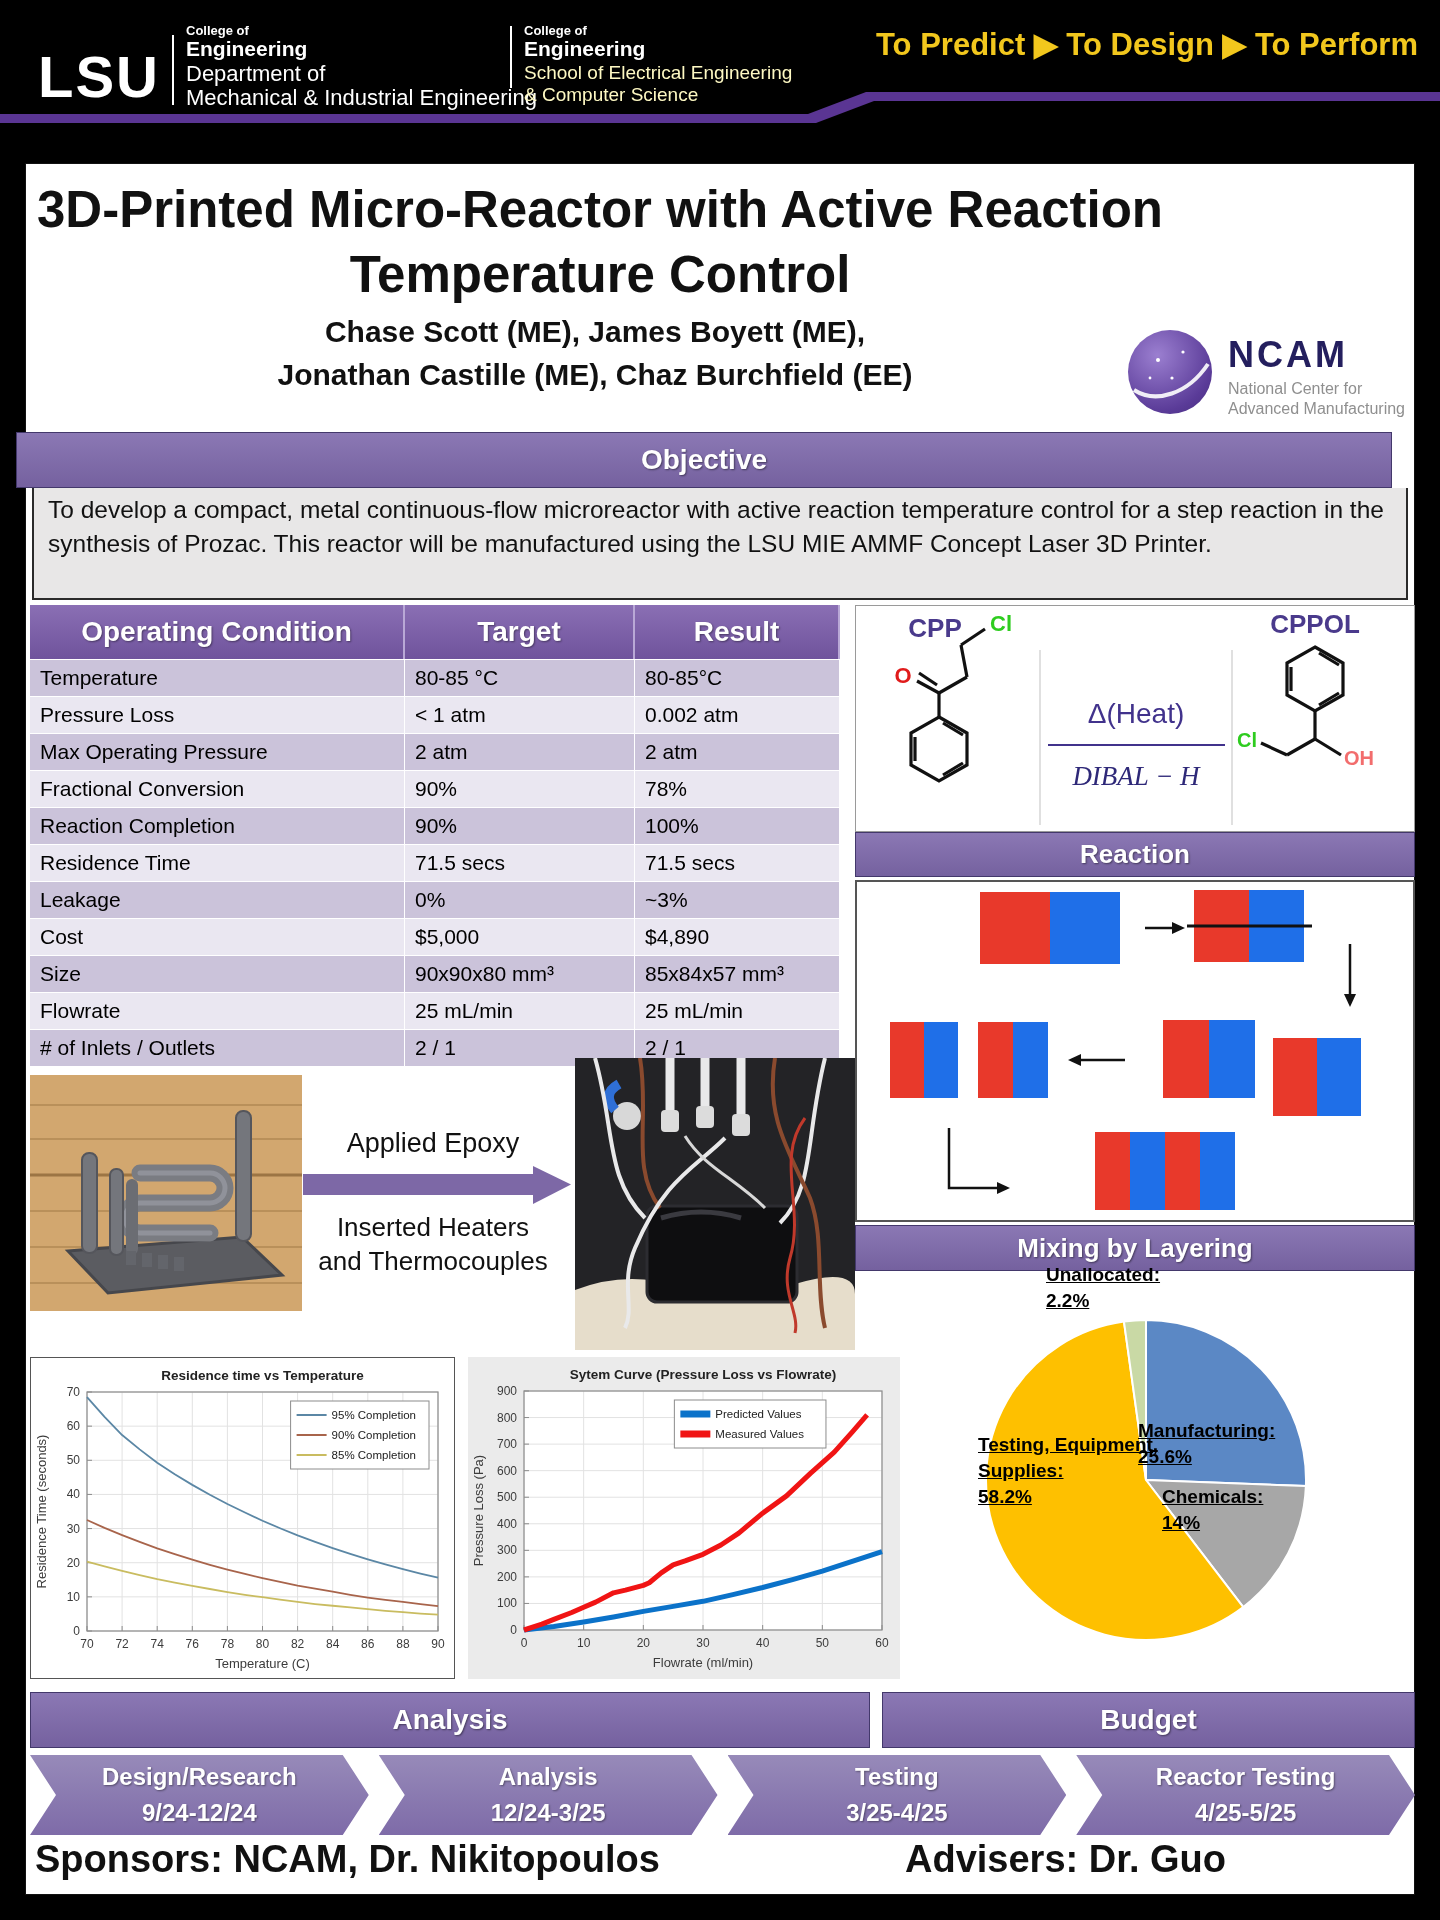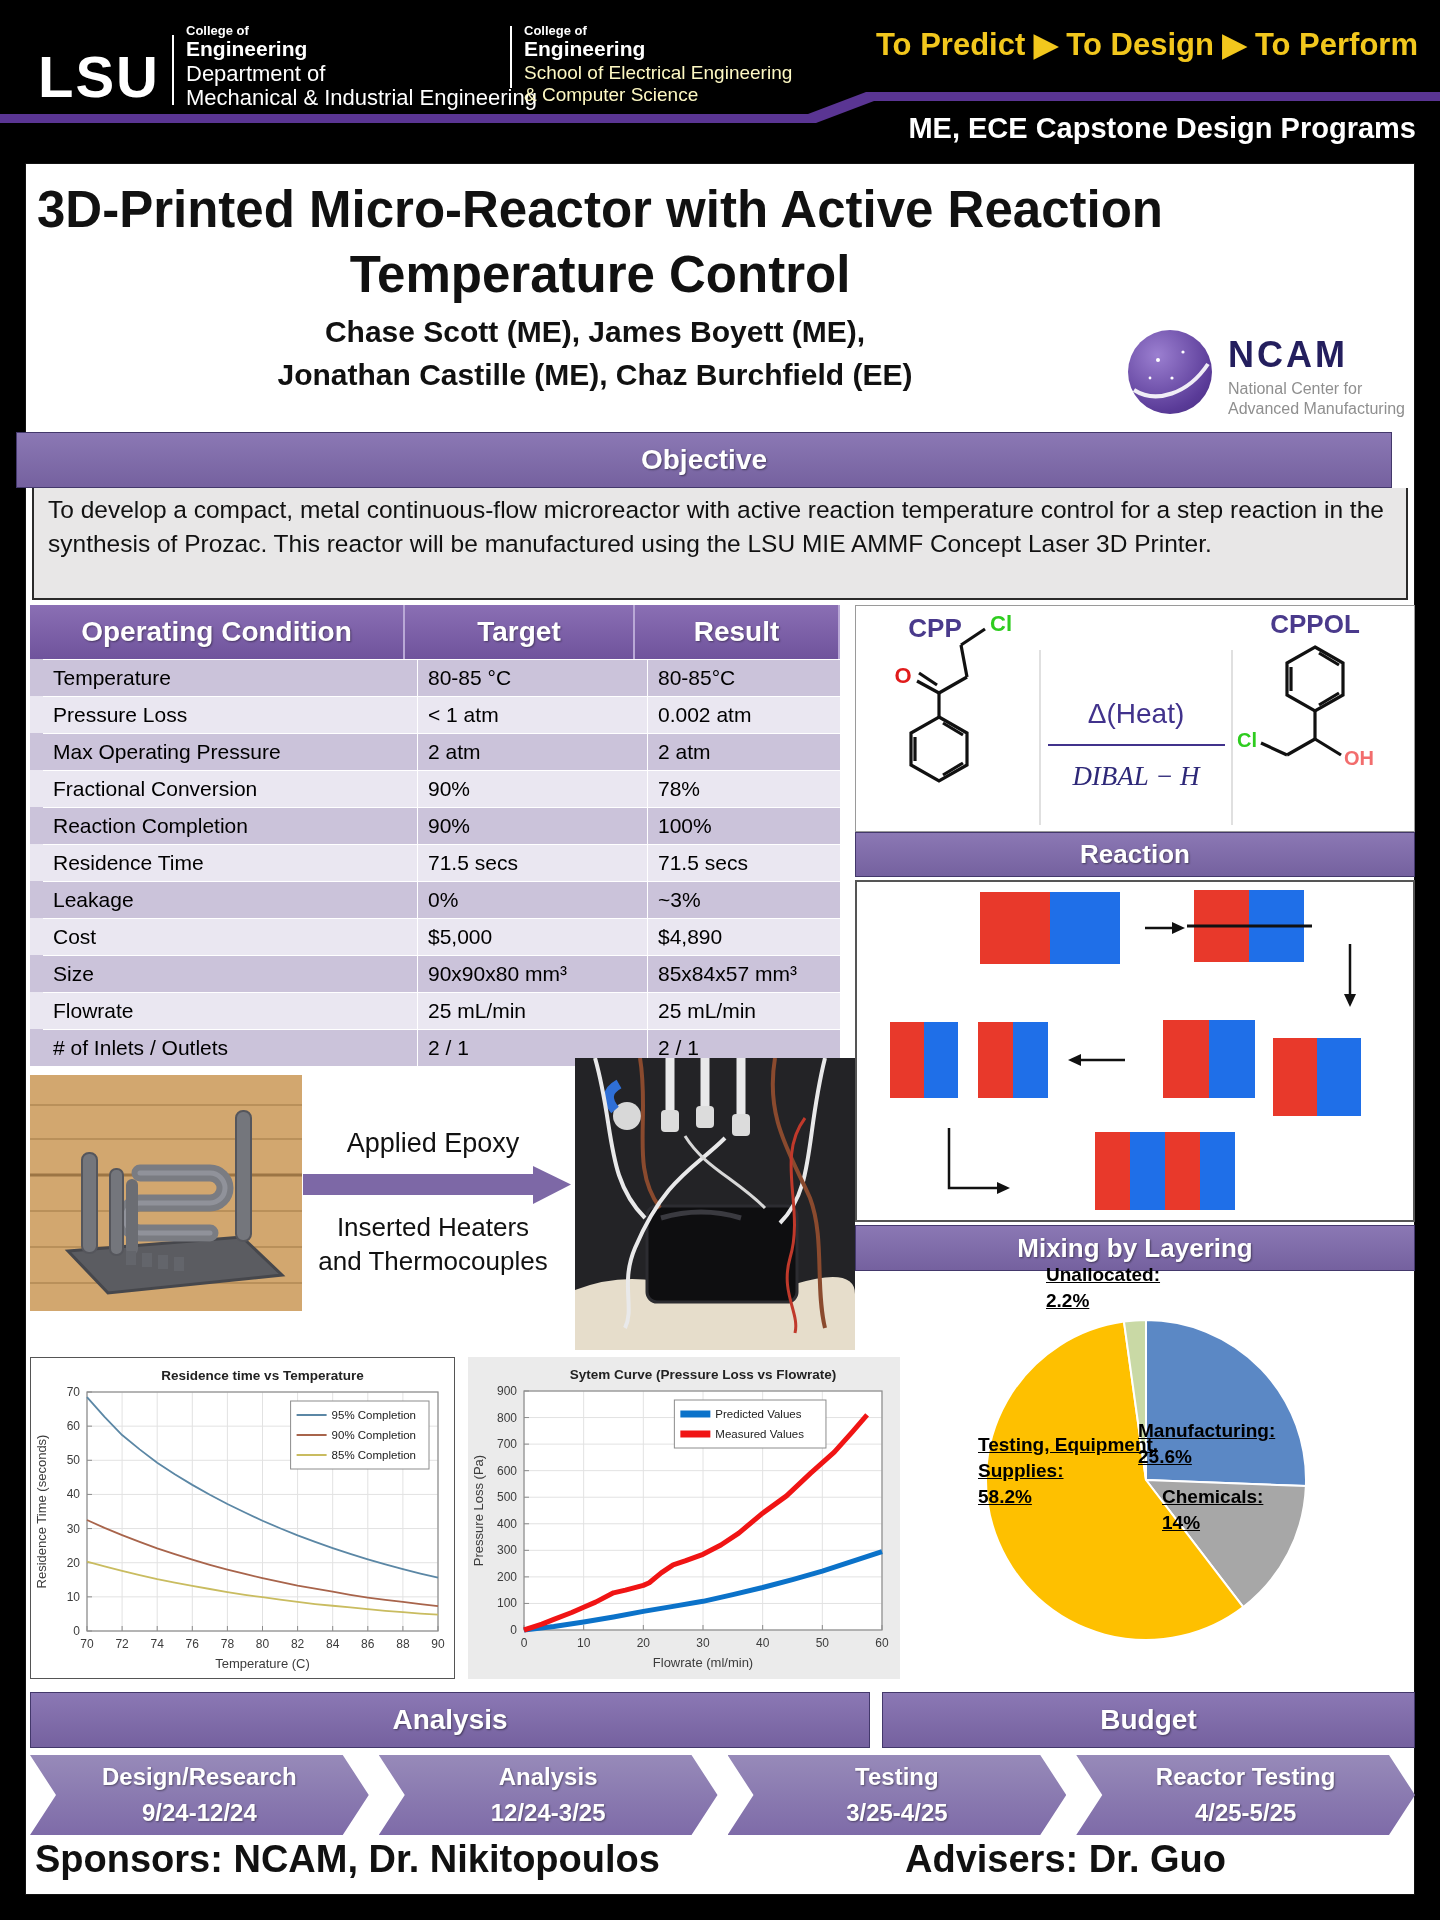--- a/index.html
+++ b/index.html
@@ -34,21 +34,21 @@
   .objective-body{left:32px;top:488px;width:1376px;height:112px;background:#e8e7e7;
       border:2px solid #2b2b2b;border-top:none;box-sizing:border-box;
       font-size:24.5px;line-height:34px;padding:5px 14px;color:#111;}
 
   
   .optable{left:30px;top:605px;width:810px;}
   .trow{display:grid;grid-template-columns:375px 230px 205px;}
   .thead{height:54px;background:linear-gradient(#8a6fb4,#6f539c);}
   .thead .tcell{color:#fff;font-weight:700;font-size:28px;display:flex;align-items:center;justify-content:center;
       text-shadow:1px 1px 2px rgba(0,0,0,.4);border-right:2px solid #b9a8d6;}
-  .tbody-row{height:37px;font-size:21px;padding-left:13px;}
+  .tbody-row{height:37px;font-size:21px;}
   .tbody-row .tcell{display:flex;align-items:center;padding-left:10px;border-right:1px solid #fff;
       border-top:1px solid #fff;box-sizing:border-box;}
   .row-dark{background:#cbc3da;}
   .row-light{background:#eae7f1;}
 
   
   .reaction-panel{left:855px;top:605px;width:560px;height:227px;background:#fff;border:1px solid #9a9a9a;box-sizing:border-box;}
   .mix-panel{left:855px;top:880px;width:560px;height:342px;background:#fff;border:2px solid #555;box-sizing:border-box;}
 
   
@@ -90,21 +90,20 @@
   <div class="abs hc-big" style="left:524px;top:38px;">Engineering</div>
   <div class="abs hc-light2" style="left:524px;top:62px;">School of Electrical Engineering</div>
   <div class="abs hc-light2" style="left:524px;top:84px;">&amp; Computer Science</div>
 
   <div class="abs motto">To Predict ▶ To Design ▶ To Perform</div>
 
   <svg class="abs" style="left:0;top:0;" width="1440" height="130">
     <polygon points="0,114 808,114 866,92 1440,92 1440,101 874,101 816,123 0,123" fill="#5a3593"></polygon>
   </svg>
 
-  <div class="abs program">ME, ECE Capstone Design Programs</div>
 
   <div class="abs poster"></div>
 
   <div class="abs title-line" style="top:180px;">3D-Printed Micro-Reactor with Active Reaction</div>
   <div class="abs authors-line" style="top:315px;">Chase Scott (ME), James Boyett (ME),</div>
   <div class="abs title-line" style="top:245px;">Temperature Control</div>
   <div class="abs authors-line" style="top:358px;">Jonathan Castille (ME), Chaz Burchfield (EE)</div>
 
   <div class="abs ncam-sphere"></div>
   <svg class="abs" style="left:1128px;top:330px;" width="84" height="84">

